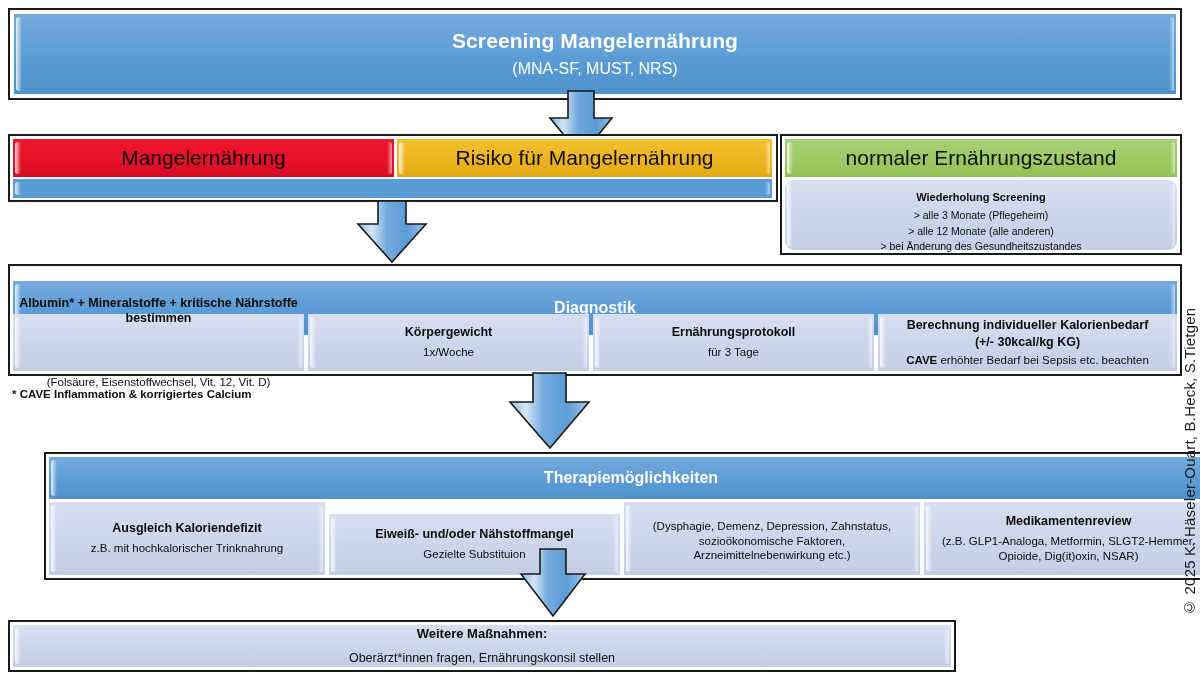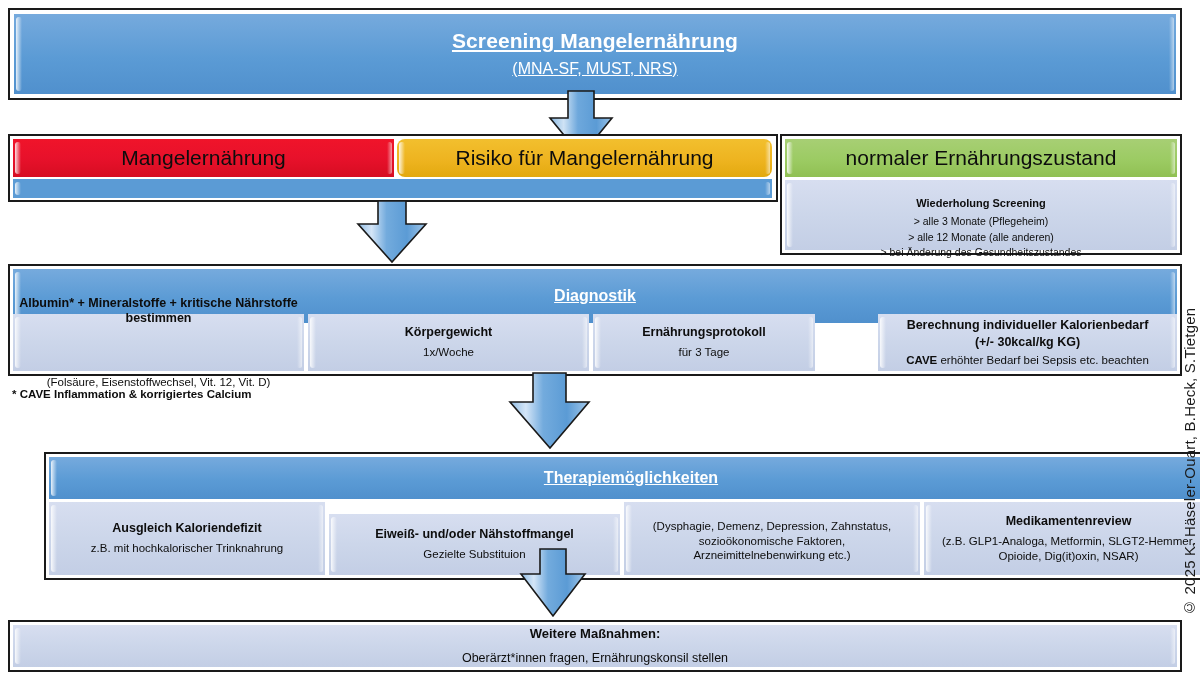--- a/index.html
+++ b/index.html
@@ -56,21 +56,20 @@
     border-radius: 3px;
     background: linear-gradient(to left, rgba(255,255,255,.55), rgba(255,255,255,0));
     pointer-events: none;
   }
 
   
   .blue-head {
     background: linear-gradient(to bottom, #6ba3d6 0%, #5b9bd5 45%, #budge 100%);
     background: linear-gradient(to bottom, #76aadd 0%, #5b9bd5 55%, #5090cd 100%);
     color: #ffffff;
-    text-decoration: underline;
   }
   .blue-plain { background: #5b9bd5; }
   .lightblue {
     background: linear-gradient(to bottom, #d7def0 0%, #ccd6ea 50%, #c3cee5 100%);
     color: #0d0d0d;
   }
   .red {
     background: linear-gradient(to bottom, #f0142a 0%, #e8112b 50%, #d60d22 100%);
     color: #0d0d0d;
   }
@@ -197,31 +196,31 @@
         </linearGradient>
       </defs>
       <polygon points="20,1 46,1 46,28 64,28 33,66 2,28 20,28" fill="url(#ag1)" stroke="#1a1a1a" stroke-width="1.6"></polygon>
     </svg>
   </div>
 
   <div class="outline" style="left:8px; top:134px; width:770px; height:68px;">
     <div class="bev red" style="left:3px; top:3px; width:381px; height:38px;">
       <div class="status-lbl">Mangelernährung</div>
     </div>
-    <div class="bev amber" style="left:387px; top:3px; width:375px; height:38px;border-radius:8px;">
+    <div class="bev amber" style="left:387px; top:3px; width:375px; height:38px;">
       <div class="status-lbl">Risiko für Mangelernährung</div>
     </div>
     <div class="bev blue-plain" style="left:3px; top:43px; width:759px; height:19px;"></div>
   </div>
 
   <div class="outline" style="left:780px; top:134px; width:402px; height:121px;">
     <div class="bev green" style="left:3px; top:3px; right:3px; width:auto; height:38px;">
       <div class="status-lbl">normaler Ernährungszustand</div>
     </div>
-    <div class="bev lightblue" style="left:3px; top:44px; right:3px; bottom:3px; width:auto; height:auto; justify-content:flex-start; padding-top:16px;">
+    <div class="bev lightblue" style="left:3px; top:44px; right:3px; bottom:3px; width:auto; height:auto; justify-content:flex-start; padding-top:10px;border-radius:9px;">
       <div class="mini-h">Wiederholung Screening</div>
       <div class="mini-l" style="margin-top:4px;">&gt; alle 3 Monate (Pflegeheim)</div>
       <div class="mini-l">&gt; alle 12 Monate (alle anderen)</div>
       <div class="mini-l">&gt; bei Änderung des Gesundheitszustandes</div>
     </div>
   </div>
 
   <div class="arrow" style="left:356px; top:200px; width:72px; height:64px;">
     <svg width="72" height="64" viewBox="0 0 72 64">
       <defs>
@@ -231,35 +230,35 @@
           <stop offset="42%" stop-color="#73abdd"></stop>
           <stop offset="72%" stop-color="#5b9bd5"></stop>
           <stop offset="100%" stop-color="#a3c8ea"></stop>
         </linearGradient>
       </defs>
       <polygon points="22,1 50,1 50,24 70,24 36,62 2,24 22,24" fill="url(#ag2)" stroke="#1a1a1a" stroke-width="1.6"></polygon>
     </svg>
   </div>
 
   <div class="outline" style="left:8px; top:264px; width:1174px; height:112px;">
-    <div class="bev blue-head" style="left:3px; top:3px; right:3px; width:auto; height:54px;">
+    <div class="bev blue-head" style="left:3px; top:15px; right:3px; width:auto; height:54px;">
       <div class="sect-title">Diagnostik</div>
     </div>
 
     <div class="bev lightblue" style="left:3px; top:48px; width:291px; bottom:3px; height:auto; padding:0 6px;gap:43px;">
       <div class="cell-h">Albumin* + Mineralstoffe + kritische Nährstoffe bestimmen</div>
       <div class="cell-s">(Folsäure, Eisenstoffwechsel, Vit. 12, Vit. D)</div>
     </div>
 
     <div class="bev lightblue" style="left:298px; top:48px; width:281px; bottom:3px; height:auto; padding:0 6px;">
       <div class="cell-h">Körpergewicht</div>
       <div class="cell-s">1x/Woche</div>
     </div>
 
-    <div class="bev lightblue" style="left:583px; top:48px; width:222px; bottom:3px; height:auto; padding:0 6px;">
+    <div class="bev lightblue" style="left:583px; top:48px; width:281px; bottom:3px; height:auto; padding:0 6px;">
       <div class="cell-h">Ernährungsprotokoll</div>
       <div class="cell-s">für 3 Tage</div>
     </div>
 
     <div class="bev lightblue" style="left:868px; top:48px; right:3px; bottom:3px; width:auto; height:auto; padding:0 6px;">
       <div class="cell-h">Berechnung individueller Kalorienbedarf</div>
       <div class="cell-h" style="margin-top:2px;">(+/- 30kcal/kg KG)</div>
       <div class="cell-s tight">
         <span class="bold-inline">CAVE</span><span> erhöhter Bedarf bei Sepsis etc. beachten</span>
       </div>
@@ -316,21 +315,21 @@
           <stop offset="20%" stop-color="#d4e5f7"></stop>
           <stop offset="42%" stop-color="#73abdd"></stop>
           <stop offset="72%" stop-color="#5b9bd5"></stop>
           <stop offset="100%" stop-color="#a3c8ea"></stop>
         </linearGradient>
       </defs>
       <polygon points="22,1 48,1 48,26 67,26 35,68 3,26 22,26" fill="url(#ag4)" stroke="#1a1a1a" stroke-width="1.6"></polygon>
     </svg>
   </div>
 
-  <div class="outline" style="left:8px; top:620px; width:1174px; height:52px;">
+  <div class="outline" style="left:8px; top:620px; width:948px; height:52px;">
     <div class="bev lightblue" style="left:3px; top:3px; right:3px; bottom:3px; width:auto; height:auto;">
       <div class="final-h">Weitere Maßnahmen:</div>
       <div class="final-s">Oberärzt*innen fragen, Ernährungskonsil stellen</div>
     </div>
   </div>
 
   <div class="copyright">© 2025   K. Häseler-Ouart, B.Heck, S.Tietgen</div>
 
 </div>
 

